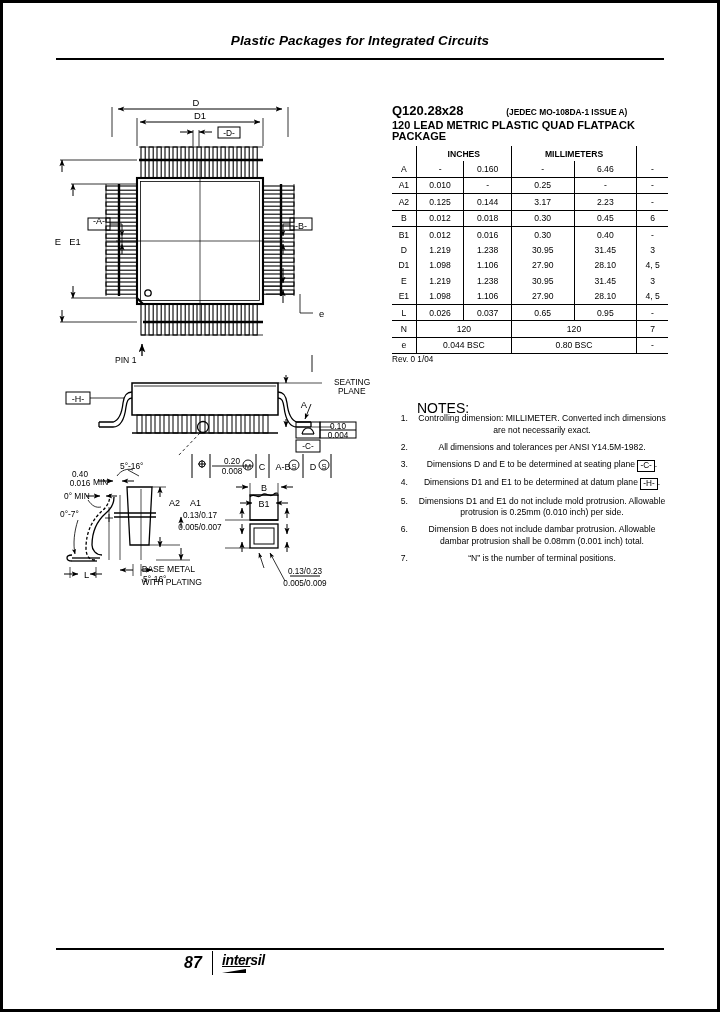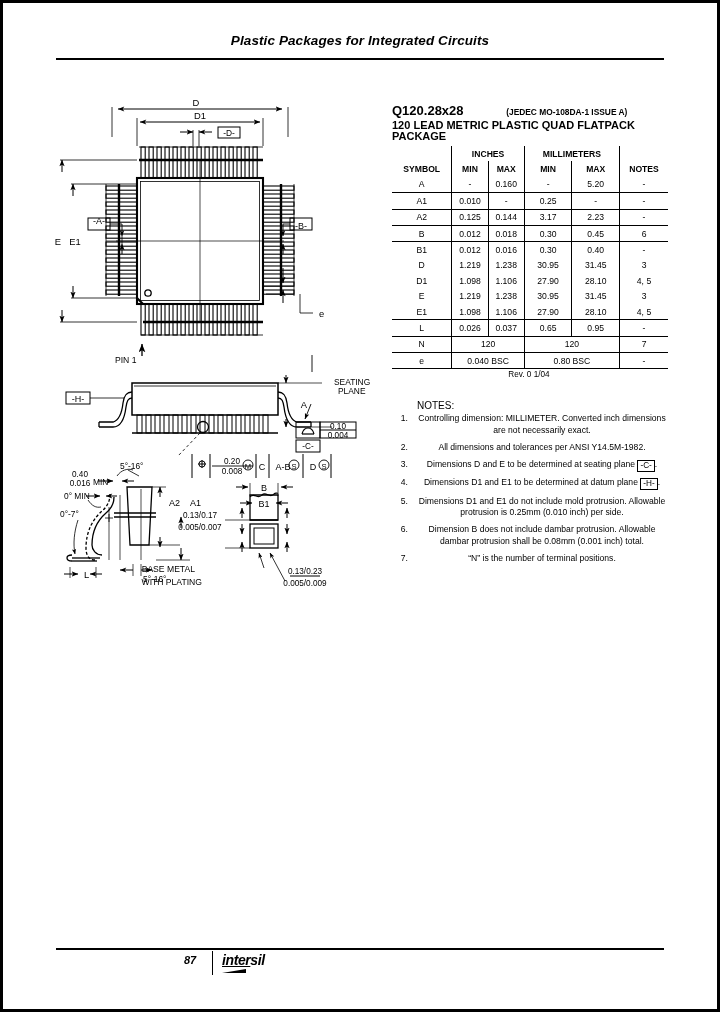--- a/index.html
+++ b/index.html
@@ -22,38 +22,38 @@
   .tbl-sub{font-weight:bold;font-size:11px;line-height:11px;margin-top:1px;}
   table.dim{border-collapse:collapse;width:276px;margin-top:4px;font-size:8.6px;}
   table.dim td,table.dim th{border:0;padding:0;text-align:center;vertical-align:middle;height:15.4px;
     font-weight:normal;}
   table.dim .vl{border-left:1.1px solid #000;}
   table.dim .thin-b td{border-bottom:.9px solid #000;}
   table.dim .none-b td{border-bottom:0;}
   table.dim th{font-weight:bold;font-size:8.6px;}
   .unit-row th{border-bottom:0;height:13px;}
   .hdr-row th{height:15px;}
-  .rev{text-align:center;font-size:8.2px;margin-top:1px;padding-right:2px;}
-
-  .notes-head{position:absolute;left:392px;top:400px;font-size:10px;padding-left:25px;}
+  .rev{text-align:left;font-size:8.2px;margin-top:1px;padding-right:2px;}
+
+  .notes-head{position:absolute;left:392px;top:400px;font-size:14px;padding-left:25px;}
   .notes-list{position:absolute;left:392px;top:413px;width:278px;font-size:8.6px;line-height:11.6px;}
   .note{display:flex;margin-bottom:5.5px;}
   .note .num{width:16px;flex:0 0 16px;text-align:right;padding-right:6px;}
   .note .txt{flex:1;text-align:center;}
   .dtm{display:inline-block;border:1.1px solid #000;padding:0 2px;font-size:8.2px;line-height:10px;
     vertical-align:-1px;}
 
   
   .draw{position:absolute;left:0;top:0;width:392px;height:620px;}
   svg{display:block;}
   text{font-family:"Liberation Sans",sans-serif;}
 
   
   .ftr-rule{position:absolute;left:56px;top:948px;width:608px;height:1.6px;background:#000;}
-  .ftr-page{position:absolute;left:184px;top:954px;font-style:italic;font-weight:bold;font-size:11px;}
+  .ftr-page{position:absolute;left:184px;top:954px;font-style:italic;font-weight:bold;font-size:16px;}
   .ftr-div{position:absolute;left:212px;top:951px;width:1.4px;height:24px;background:#000;}
   .ftr-logo{position:absolute;left:222px;top:952px;font-weight:bold;font-style:italic;font-size:14px;
     letter-spacing:-.4px;}
   .ftr-logo .u{text-decoration:underline;}
   .ftr-bar{position:absolute;left:222px;top:969px;width:24px;height:4px;background:#000;
     clip-path:polygon(0 100%,100% 0,100% 100%);}
 </style>
 </head>
 <body>
 
@@ -412,35 +412,27 @@
     <div class="tbl-sub">120 LEAD METRIC PLASTIC QUAD FLATPACK PACKAGE</div>
 
     <table class="dim">
       <tbody>
         <tr class="unit-row">
           <th></th>
           <th class="vl" colspan="2">INCHES</th>
           <th class="vl" colspan="2">MILLIMETERS</th>
           <th class="vl"></th>
         </tr>
-        <tr class="hdr-row thick-b">
-          <th>SYMBOL</th>
-          <th class="vl">MIN</th>
-          <th class="vl">MAX</th>
-          <th class="vl">MIN</th>
-          <th class="vl">MAX</th>
-          <th class="vl">NOTES</th>
-        </tr>
 
         <tr class="thin-b">
             <td>A</td>
             <td class="vl">-</td>
             <td class="vl">0.160</td>
             <td class="vl">-</td>
-            <td class="vl">5.20</td>
+            <td class="vl">6.46</td>
             <td class="vl">-</td>
           </tr>
         <tr class="thin-b">
             <td>A1</td>
             <td class="vl">0.010</td>
             <td class="vl">-</td>
             <td class="vl">0.25</td>
             <td class="vl">-</td>
             <td class="vl">-</td>
           </tr>
@@ -510,21 +502,21 @@
           </tr>
 
         <tr class="thin-b">
             <td>N</td>
             <td class="vl" colspan="2">120</td>
             <td class="vl" colspan="2">120</td>
             <td class="vl">7</td>
           </tr>
         <tr class="thin-b">
             <td>e</td>
-            <td class="vl" colspan="2">0.040 BSC</td>
+            <td class="vl" colspan="2">0.044 BSC</td>
             <td class="vl" colspan="2">0.80 BSC</td>
             <td class="vl">-</td>
           </tr>
       </tbody>
     </table>
     <div class="rev">Rev. 0 1/04</div>
   </div>
 
   <div class="notes-head">NOTES:</div>
   <div class="notes-list">

